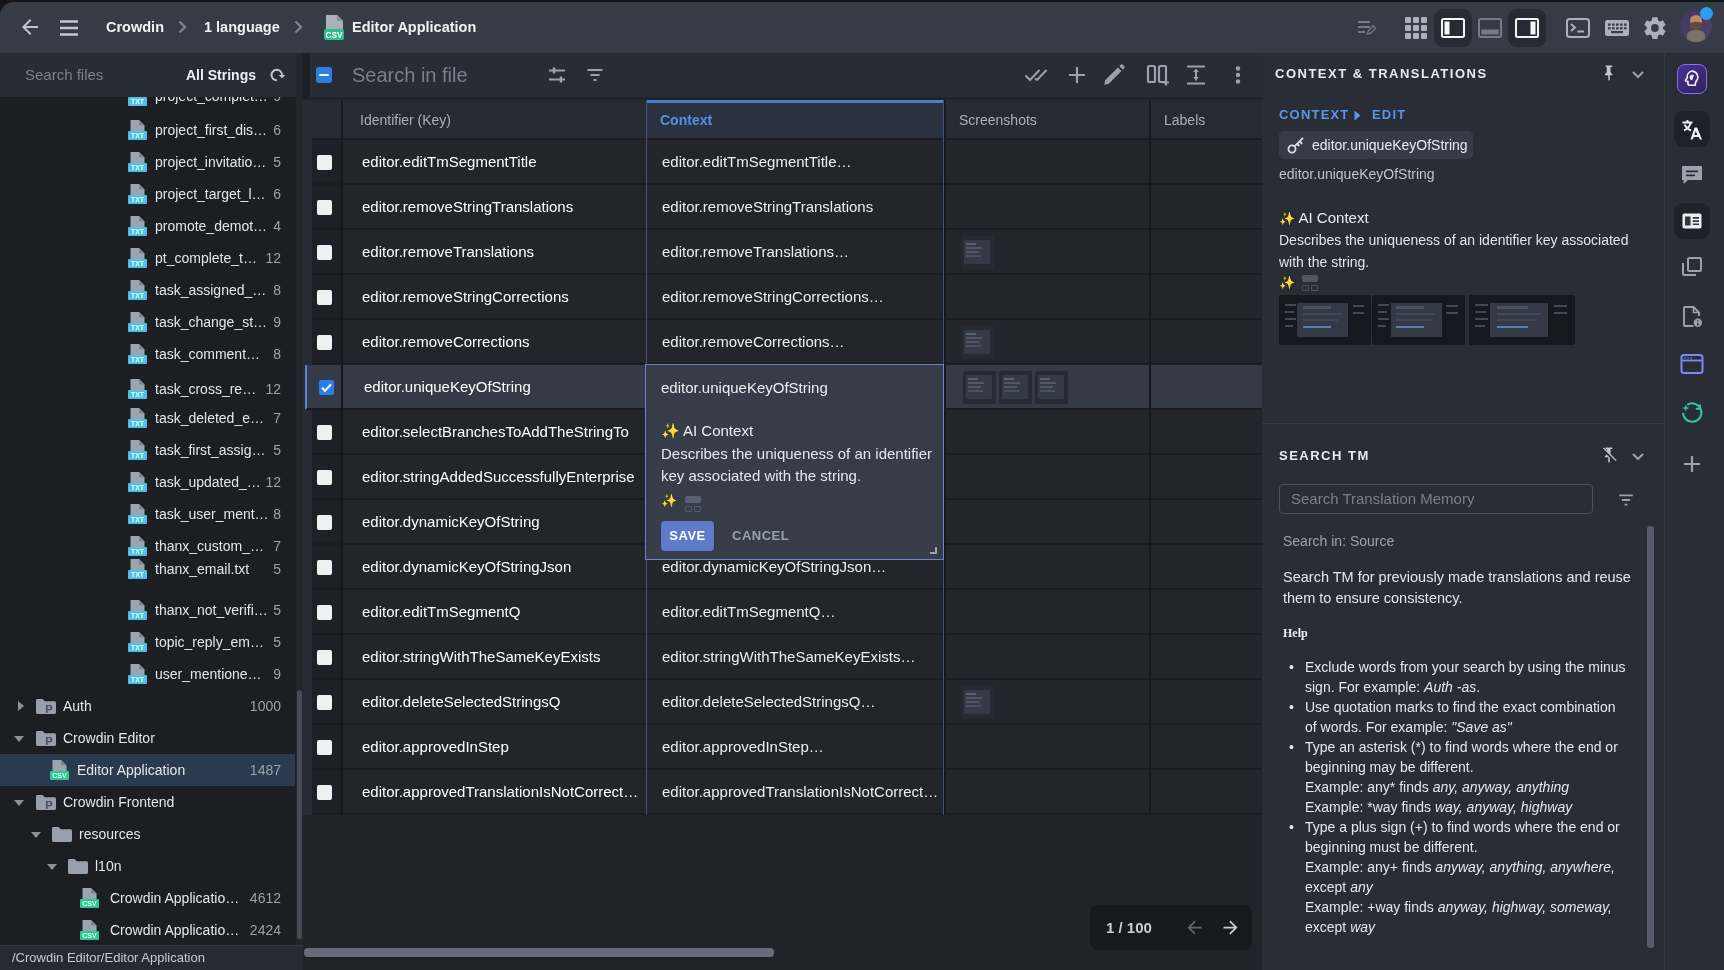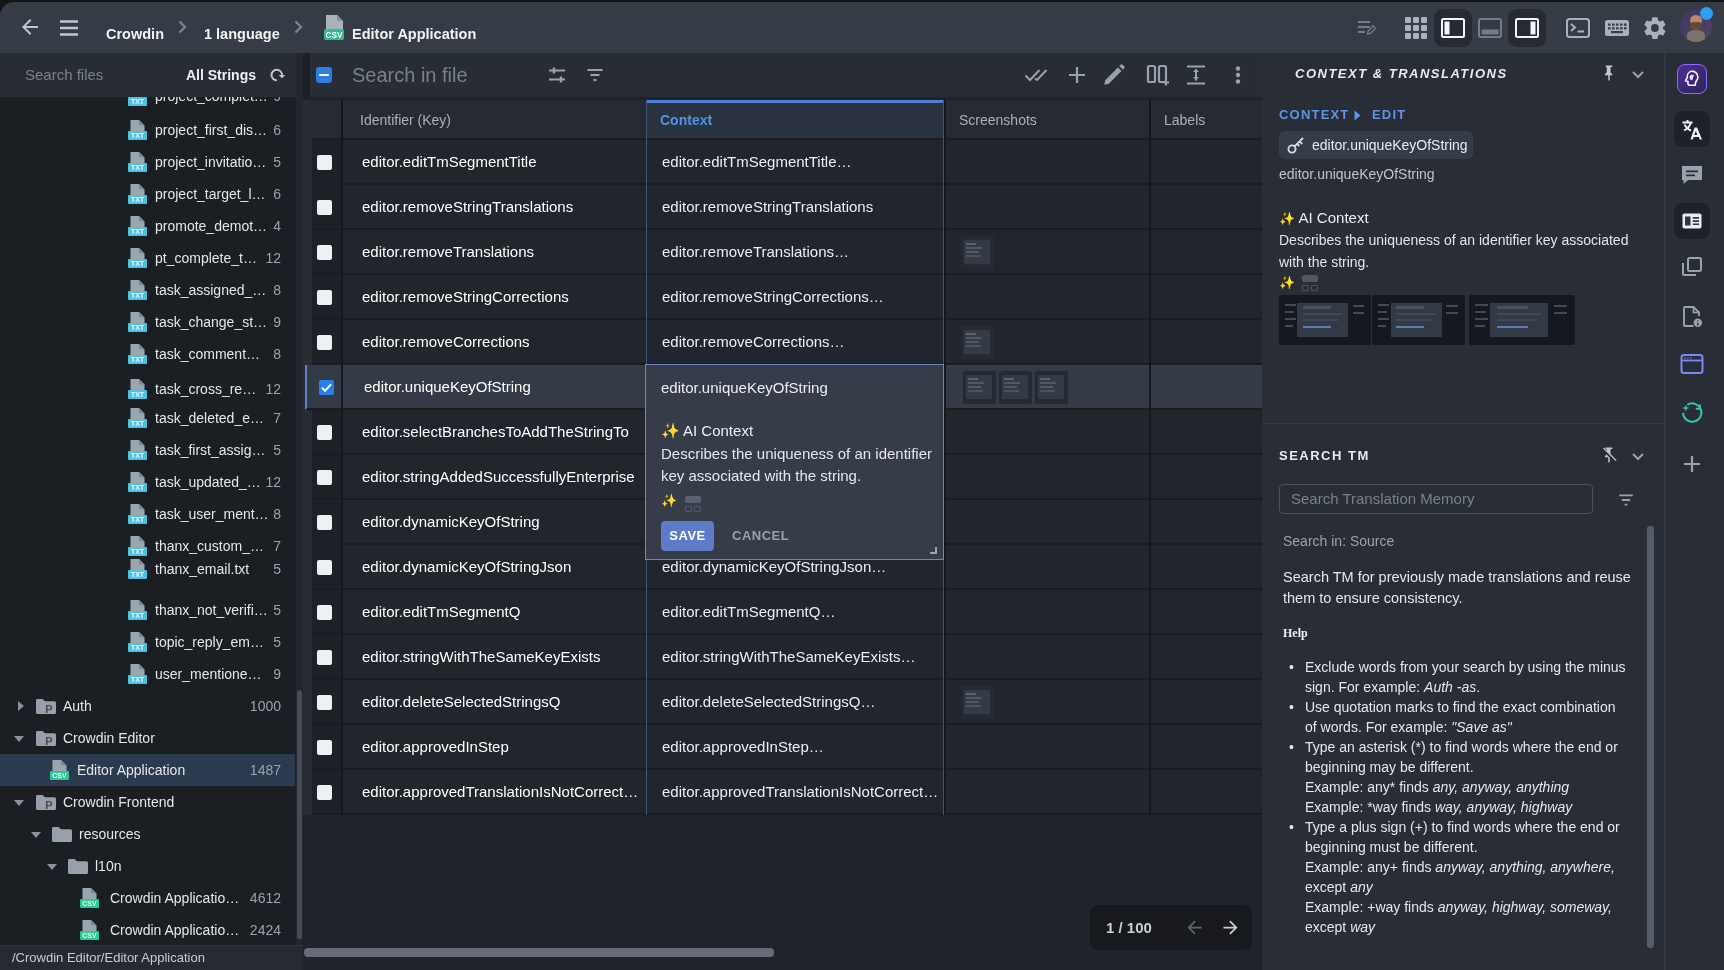--- a/index.html
+++ b/index.html
@@ -5,21 +5,21 @@
   * { margin:0; padding:0; box-sizing:border-box; }
   html,body { width:1724px; height:970px; overflow:hidden; background:#14161a;
     font-family:"Liberation Sans", sans-serif; }
   #app { position:relative; width:1724px; height:970px; }
 
   
   #navbar { position:absolute; left:0; top:2px; width:1724px; height:51px;
     background:#353c46; border-top-left-radius:14px; }
   #navbar .back { position:absolute; left:18px; top:13px; }
   #navbar .burger { position:absolute; left:58px; top:15px; }
-  .crumb { position:absolute; top:7px; height:51px; line-height:51px; color:#f0f2f4;
+  .crumb { position:absolute; top:0; height:51px; line-height:51px; color:#f0f2f4;
     font-size:14.5px; font-weight:bold; }
   .crumbsep { position:absolute; top:17px; color:#7b828e; }
 
   
   .nicon { position:absolute; top:7px; width:38px; height:38px; display:flex;
     align-items:center; justify-content:center; }
   .nbox { background:#262a33; border-radius:9px; }
 
   
   #sidebar { position:absolute; left:0; top:53px; width:303px; height:917px;
@@ -694,21 +694,21 @@
       <svg style="position:absolute;left:94px;top:12px;opacity:.5;" width="21" height="21" viewBox="0 0 24 24">
           <path d="M20 11H7.8l5.6-5.6L12 4l-8 8 8 8 1.4-1.4L7.8 13H20z" fill="#aab1bb"></path>
         </svg>
       <svg style="position:absolute;left:130px;top:12px;" width="21" height="21" viewBox="0 0 24 24">
           <path d="M4 11h12.2l-5.6-5.6L12 4l8 8-8 8-1.4-1.4 5.6-5.6H4z" fill="#c9ced5"></path>
         </svg>
     </div>
     <div id="hscroll"></div>
   </div>
   <div id="rpanel">
-    <span class="rtitle" style="position:absolute;left:33px;top:13px;font-style:italic;">CONTEXT &amp; TRANSLATIONS</span>
+    <span class="rtitle" style="position:absolute;left:13px;top:13px;">CONTEXT &amp; TRANSLATIONS</span>
     <svg style="position:absolute;left:338px;top:11px;" width="18" height="18" viewBox="0 0 24 24">
         <path d="M14 4v7l2.5 2.5V15H13v6l-1 1.5L11 21v-6H6.5v-1.5L9 11V4H7.5V2h9v2z" fill="#c3c8d0"></path>
       </svg>
     <svg style="position:absolute;left:370px;top:18px;" width="12" height="8" viewBox="0 0 12 8">
         <path d="M1 1l5 5 5-5" stroke="#9aa2ad" stroke-width="2" fill="none"></path>
       </svg>
 
     <span class="bluelink" style="position:absolute;left:17px;top:54px;">CONTEXT</span>
     <svg style="position:absolute;left:91px;top:57px;" width="9" height="11" viewBox="0 0 9 11">
         <path d="M1.5 0.5L7.5 5.5L1.5 10.5z" fill="#5c95e8"></path>

